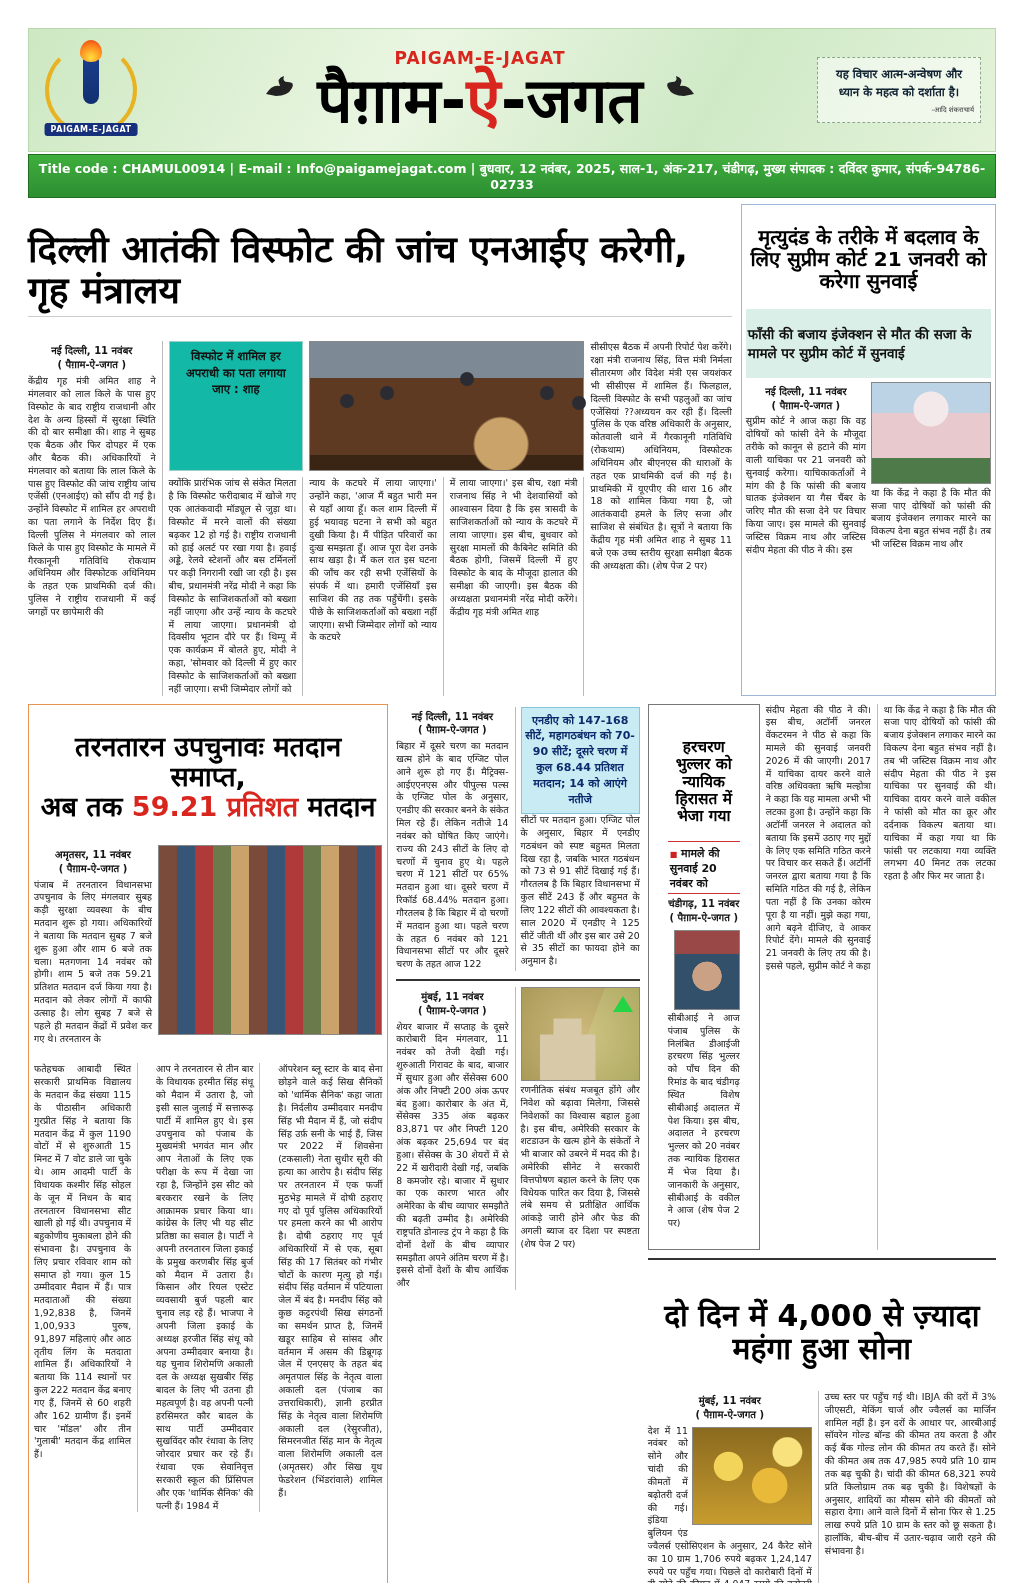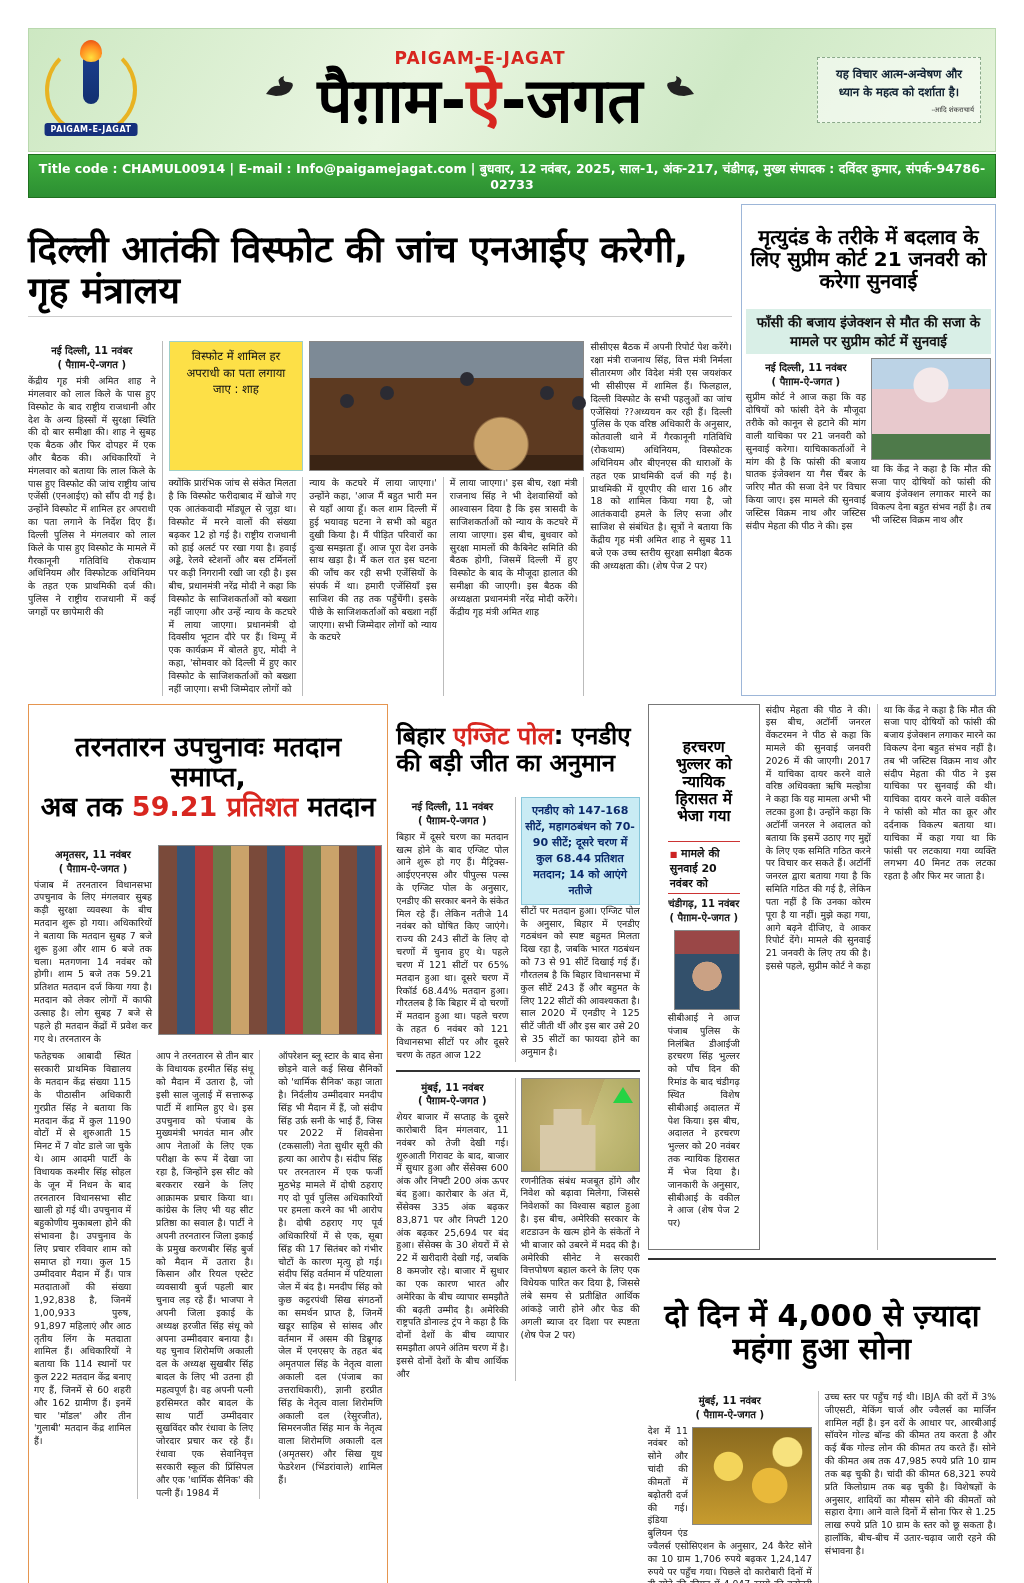--- a/index.html
+++ b/index.html
@@ -39,39 +39,39 @@
   .photo{border:1px solid #888;}
   
   .lead-wrap{display:flex;gap:9px;margin-top:6px;}
   .lead{width:712px;}
   .lead-hl{font-size:37px;text-align:left;border-bottom:1px solid #ccc;padding-bottom:4px;}
   .lead-grid{display:grid;grid-template-columns:1fr 1fr 1fr 1fr 1.05fr;gap:6px;margin-top:5px;}
   .lead-photo{grid-column:3/5;height:128px;background:
      radial-gradient(circle at 70% 80%,#caa36a 0 12%,transparent 13%),
      linear-gradient(#7d8a96 0 28%,#5d3a21 28% 88%,#3a2414 88% 100%);position:relative;}
   .lead-photo .head{position:absolute;width:14px;height:14px;border-radius:50%;background:#2b2b33;}
-  .shah-box{background:#fde047;border:1px solid #9fcfc9;font-weight:normal;font-size:11.5px;text-align:center;
+  .shah-box{background:#14b8a6;border:1px solid #9fcfc9;font-weight:bold;font-size:11.5px;text-align:center;
     padding:6px 12px;line-height:1.4;}
   
   .death{width:248px;border:1px solid #9db6d8;padding:4px;}
   .death-hl{font-size:20px;text-align:center;}
-  .death-sub{background:#d9efe7;font-weight:bold;font-size:13.5px;text-align:center;padding:4px 2px;margin:4px 0;line-height:1.35;}
+  .death-sub{background:#d9efe7;font-weight:bold;font-size:13.5px;text-align:left;padding:16px 2px;margin:4px 0;line-height:1.35;}
   .death-grid{display:grid;grid-template-columns:1fr 1fr;gap:5px;}
   .sc-photo{height:100px;background:
      radial-gradient(circle at 50% 26%,#f4e9ea 0 18%,transparent 19%),
      linear-gradient(#bcd3e6 0 30%,#e8c9cd 30% 75%,#4e7a4a 75% 100%);}
   
   .mid{display:flex;gap:8px;margin-top:8px;}
   .tarn{width:352px;border:1px solid #e5954f;padding:5px;}
   .tarn-hl{font-size:27px;text-align:center;}
   .tarn-top{display:grid;grid-template-columns:118px 1fr;gap:6px;margin-top:3px;}
   .voters-photo{height:188px;background:
      repeating-linear-gradient(90deg,#7a4a3a 0 18px,#365577 18px 36px,#b03a3a 36px 54px,#6a7a4a 54px 72px,#caa36a 72px 90px),
      linear-gradient(rgba(200,200,200,.35),rgba(60,60,60,.25));}
-  .tarn-cols{display:grid;grid-template-columns:1fr 1fr 1fr;gap:18px;margin-top:5px;}
+  .tarn-cols{display:grid;grid-template-columns:1fr 1fr 1fr;gap:18px;margin-top:18px;}
   .centercol{width:246px;display:flex;flex-direction:column;}
   .bihar-hl{font-size:24px;}
   .bihar-grid{display:grid;grid-template-columns:1fr 1fr;gap:5px;margin-top:3px;}
   .bihar-box{background:#c9ebf4;border:1px solid #86c6da;color:#0b2a6b;font-weight:bold;font-size:11px;
     text-align:center;padding:5px 3px;line-height:1.45;}
   .market{margin-top:8px;border-top:2px solid #333;padding-top:3px;}
   .market-hl{font-size:22px;text-align:center;}
   .market-grid{display:grid;grid-template-columns:1fr 1fr;gap:5px;margin-top:3px;}
   .market-photo{height:92px;background:
      linear-gradient(110deg,#0c3d1e 0 55%,#1a5c2c 55% 100%),
@@ -197,23 +197,20 @@
         </div>
         <div class="tarn-cols">
           <div class="body-col rule-r">फतेहचक आबादी स्थित सरकारी प्राथमिक विद्यालय के मतदान केंद्र संख्या 115 के पीठासीन अधिकारी गुरप्रीत सिंह ने बताया कि मतदान केंद्र में कुल 1190 वोटों में से शुरुआती 15 मिनट में 7 वोट डाले जा चुके थे। आम आदमी पार्टी के विधायक कश्मीर सिंह सोहल के जून में निधन के बाद तरनतारन विधानसभा सीट खाली हो गई थी। उपचुनाव में बहुकोणीय मुकाबला होने की संभावना है। उपचुनाव के लिए प्रचार रविवार शाम को समाप्त हो गया। कुल 15 उम्मीदवार मैदान में हैं। पात्र मतदाताओं की संख्या 1,92,838 है, जिनमें 1,00,933 पुरुष, 91,897 महिलाएं और आठ तृतीय लिंग के मतदाता शामिल हैं। अधिकारियों ने बताया कि 114 स्थानों पर कुल 222 मतदान केंद्र बनाए गए हैं, जिनमें से 60 शहरी और 162 ग्रामीण हैं। इनमें चार 'मॉडल' और तीन 'गुलाबी' मतदान केंद्र शामिल हैं।</div>
           <div class="body-col rule-r">आप ने तरनतारन से तीन बार के विधायक हरमीत सिंह संधू को मैदान में उतारा है, जो इसी साल जुलाई में सत्तारूढ़ पार्टी में शामिल हुए थे। इस उपचुनाव को पंजाब के मुख्यमंत्री भगवंत मान और आप नेताओं के लिए एक परीक्षा के रूप में देखा जा रहा है, जिन्होंने इस सीट को बरकरार रखने के लिए आक्रामक प्रचार किया था। कांग्रेस के लिए भी यह सीट प्रतिष्ठा का सवाल है। पार्टी ने अपनी तरनतारन जिला इकाई के प्रमुख करणबीर सिंह बुर्ज को मैदान में उतारा है। किसान और रियल एस्टेट व्यवसायी बुर्ज पहली बार चुनाव लड़ रहे हैं। भाजपा ने अपनी जिला इकाई के अध्यक्ष हरजीत सिंह संधू को अपना उम्मीदवार बनाया है। यह चुनाव शिरोमणि अकाली दल के अध्यक्ष सुखबीर सिंह बादल के लिए भी उतना ही महत्वपूर्ण है। वह अपनी पत्नी हरसिमरत कौर बादल के साथ पार्टी उम्मीदवार सुखविंदर कौर रंधावा के लिए जोरदार प्रचार कर रहे हैं। रंधावा एक सेवानिवृत्त सरकारी स्कूल की प्रिंसिपल और एक 'धार्मिक सैनिक' की पत्नी हैं। 1984 में</div>
           <div class="body-col">ऑपरेशन ब्लू स्टार के बाद सेना छोड़ने वाले कई सिख सैनिकों को 'धार्मिक सैनिक' कहा जाता है। निर्दलीय उम्मीदवार मनदीप सिंह भी मैदान में हैं, जो संदीप सिंह उर्फ़ सनी के भाई हैं, जिस पर 2022 में शिवसेना (टकसाली) नेता सुधीर सूरी की हत्या का आरोप है। संदीप सिंह पर तरनतारन में एक फर्जी मुठभेड़ मामले में दोषी ठहराए गए दो पूर्व पुलिस अधिकारियों पर हमला करने का भी आरोप है। दोषी ठहराए गए पूर्व अधिकारियों में से एक, सूबा सिंह की 17 सितंबर को गंभीर चोटों के कारण मृत्यु हो गई। संदीप सिंह वर्तमान में पटियाला जेल में बंद है। मनदीप सिंह को कुछ कट्टरपंथी सिख संगठनों का समर्थन प्राप्त है, जिनमें खडूर साहिब से सांसद और वर्तमान में असम की डिब्रूगढ़ जेल में एनएसए के तहत बंद अमृतपाल सिंह के नेतृत्व वाला अकाली दल (पंजाब का उत्तराधिकारी), ज्ञानी हरप्रीत सिंह के नेतृत्व वाला शिरोमणि अकाली दल (रेसुरजीत), सिमरनजीत सिंह मान के नेतृत्व वाला शिरोमणि अकाली दल (अमृतसर) और सिख यूथ फेडरेशन (भिंडरांवाले) शामिल हैं।</div>
         </div>
       </article>
 
       <div class="centercol">
         <article>
-          <h2 class="hl bihar-hl">
-            <span>बिहार </span><span class="red">एग्जिट पोल</span><span>: एनडीए की बड़ी जीत का अनुमान</span>
-          </h2>
           <div class="bihar-grid">
             <div class="body-col rule-r">
               <div class="dateline"><span>नई दिल्ली, 11 नवंबर</span><br><span>( पैग़ाम-ऐ-जगत )</span></div>
               <span>बिहार में दूसरे चरण का मतदान खत्म होने के बाद एग्जिट पोल आने शुरू हो गए हैं। मैट्रिक्स-आईएएनएस और पीपुल्स पल्स के एग्जिट पोल के अनुसार, एनडीए की सरकार बनने के संकेत मिल रहे हैं। लेकिन नतीजे 14 नवंबर को घोषित किए जाएंगे। राज्य की 243 सीटों के लिए दो चरणों में चुनाव हुए थे। पहले चरण में 121 सीटों पर 65% मतदान हुआ था। दूसरे चरण में रिकॉर्ड 68.44% मतदान हुआ। गौरतलब है कि बिहार में दो चरणों में मतदान हुआ था। पहले चरण के तहत 6 नवंबर को 121 विधानसभा सीटों पर और दूसरे चरण के तहत आज 122</span>
             </div>
             <div>
               <div class="bihar-box">एनडीए को 147-168 सीटें, महागठबंधन को 70-90 सीटें; दूसरे चरण में कुल 68.44 प्रतिशत मतदान; 14 को आएंगे नतीजे</div>
               <div class="body-col">सीटों पर मतदान हुआ। एग्जिट पोल के अनुसार, बिहार में एनडीए गठबंधन को स्पष्ट बहुमत मिलता दिख रहा है, जबकि भारत गठबंधन को 73 से 91 सीटें दिखाई गई हैं। गौरतलब है कि बिहार विधानसभा में कुल सीटें 243 हैं और बहुमत के लिए 122 सीटों की आवश्यकता है। साल 2020 में एनडीए ने 125 सीटें जीती थीं और इस बार उसे 20 से 35 सीटों का फायदा होने का अनुमान है।</div>
             </div>
           </div>

